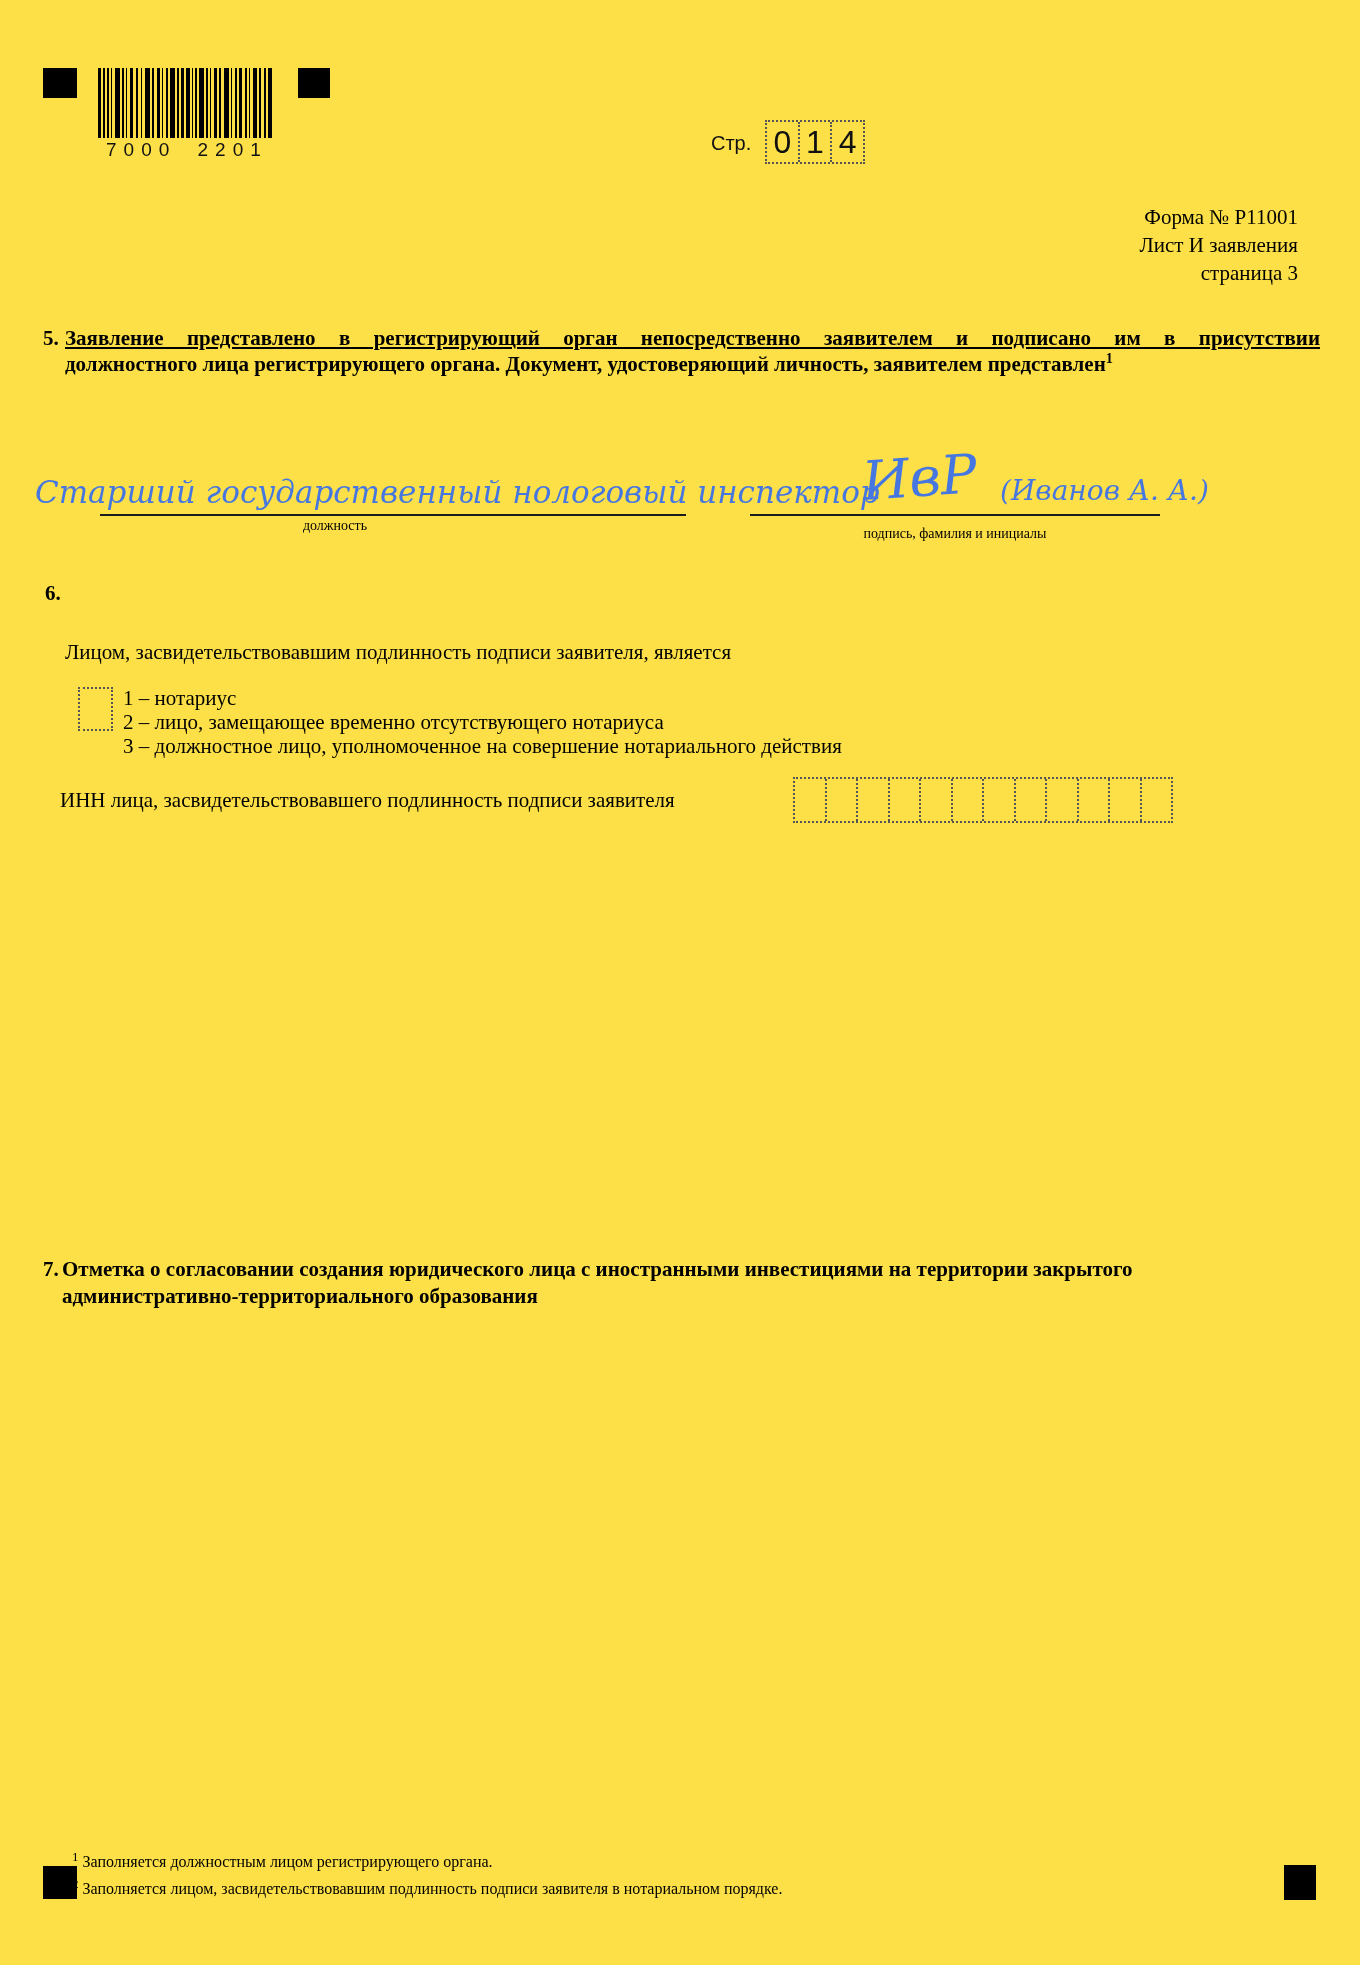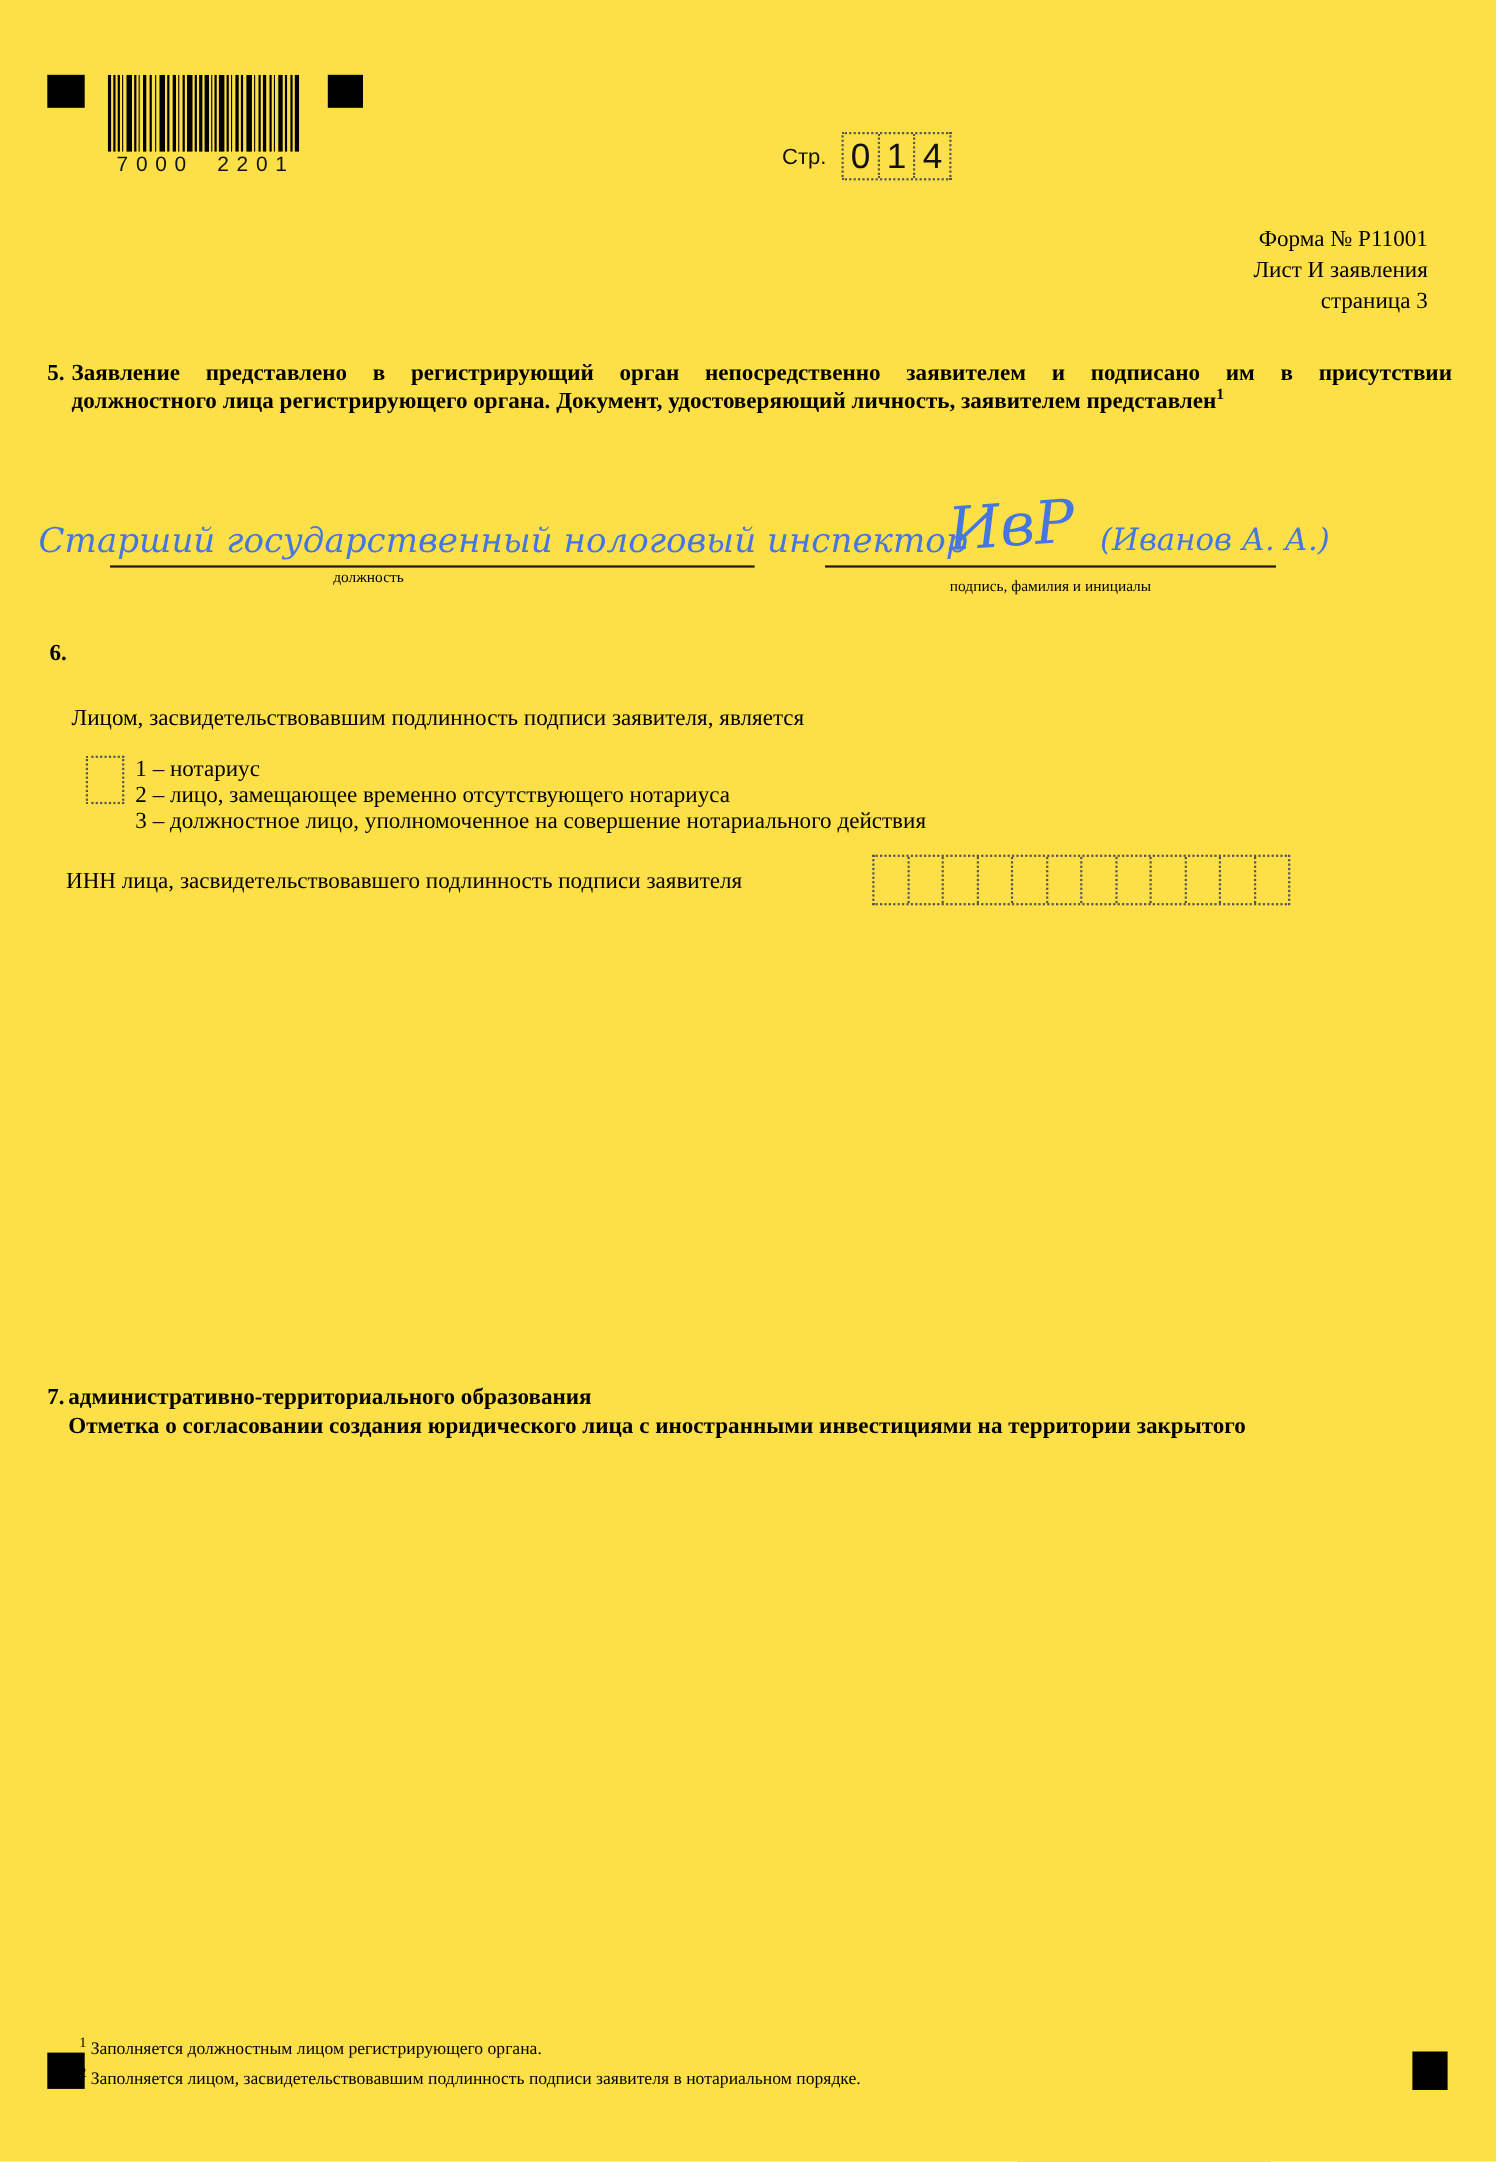--- a/index.html
+++ b/index.html
@@ -1,21 +1,21 @@
 <!DOCTYPE html>
 <html style="--ink-blue: #4677e0;"><head>
 <meta charset="utf-8">
 <style>
   html,body{margin:0;padding:0;background:#ffffff;}
   .page{position:relative;width:1360px;height:1965px;background:#fde047;
         font-family:"Liberation Serif","DejaVu Serif",serif;color:#000;overflow:hidden;}
   .abs{position:absolute;}
   .sq{background:#000;}
   .sans{font-family:"Liberation Sans","DejaVu Sans",sans-serif;}
-  .just{text-align:justify;text-align-last:justify;}
+  .just{text-align:justify;text-align-last:justify;text-decoration:underline;}
   sup.fn{font-size:68%;line-height:0;vertical-align:super;}
   .dotted{border:2px dotted #555;box-sizing:border-box;}
   .cells{display:flex;}
   .cells .cell{flex:1;border-left:2px dotted #555;}
   .cells .cell:first-child{border-left:none;}
   .pagecell{display:flex;align-items:center;justify-content:center;
             font-family:"Liberation Sans",sans-serif;font-size:32px;color:#111;}
   .hand{font-family:"DejaVu Serif",serif;font-style:italic;color:var(--ink-blue,#4677e0);white-space:nowrap;}
   .rule{background:#1b1b1b;height:2px;}
   .label-small{font-size:14px;color:#000;}
@@ -130,22 +130,22 @@
     <div class="cell"></div>
     <div class="cell"></div>
     <div class="cell"></div>
     <div class="cell"></div>
     <div class="cell"></div>
     <div class="cell"></div>
   </div>
 
   <div class="abs s-bold" style="left:43px;top:1256px;">7.</div>
   <div class="abs s-bold" style="left:62px;top:1256px;width:1258px;line-height:27px;">
+    <div>Отметка о согласовании создания юридического лица с иностранными инвестициями на территории закрытого</div>
     <div>административно-территориального образования</div>
-    <div>Отметка о согласовании создания юридического лица с иностранными инвестициями на территории закрытого</div>
   </div>
 
   <div class="abs fnote" style="left:72px;top:1849px;">
     <sup>1</sup>
     <span>Заполняется должностным лицом регистрирующего органа.</span>
   </div>
   <div class="abs fnote" style="left:72px;top:1876px;">
     <sup>2</sup>
     <span>Заполняется лицом, засвидетельствовавшим подлинность подписи заявителя в нотариальном порядке.</span>
   </div>

